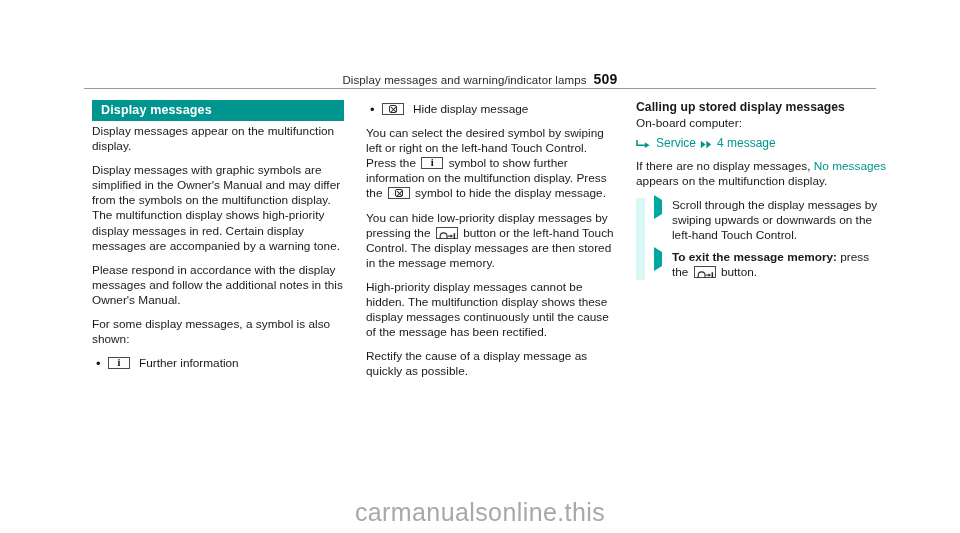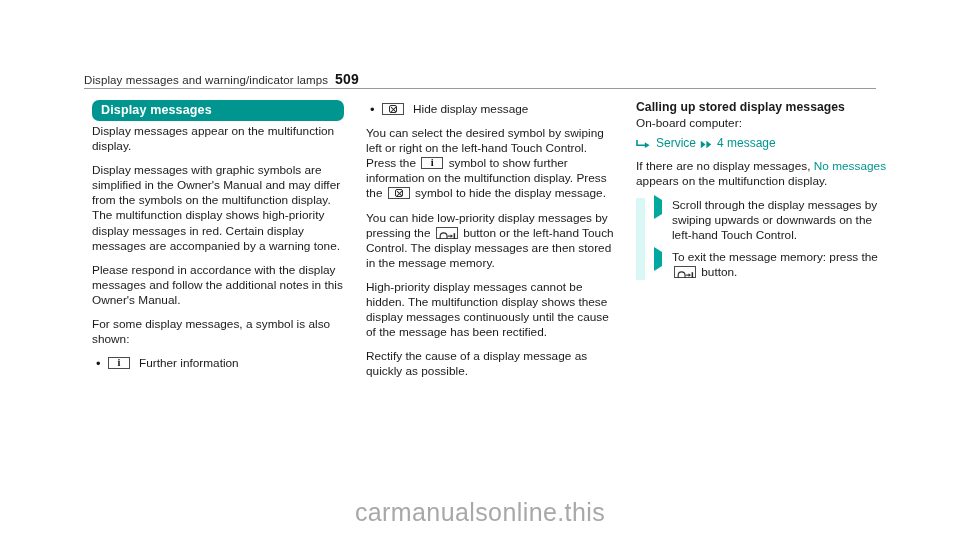--- a/index.html
+++ b/index.html
@@ -16,21 +16,21 @@
     overflow: hidden;
   }
 
   
   .page-header {
     position: absolute;
     left: 84px;
     top: 70px;
     width: 792px;
     height: 18px;
-    text-align: left;
+    text-align: center;
     white-space: nowrap;
   }
   .header-title {
     font-size: 11.5px;
     color: #2a2a2a;
     letter-spacing: 0.1px;
   }
   .header-pageno {
     font-size: 14px;
     font-weight: bold;
@@ -66,21 +66,20 @@
   
   .section-bar {
     background: #00968f;
     color: #ffffff;
     font-size: 12.5px;
     font-weight: bold;
     padding: 3px 0 4px 9px;
     letter-spacing: 0.15px;
     line-height: 14px;
     margin-bottom: 3px;
-    border-radius: 7px;
   }
   .subsection {
     color: #00968f;
     font-size: 12.5px;
     font-weight: bold;
     letter-spacing: 0.1px;
     padding: 0 0 3px 1px;
     border-bottom: 1.5px solid #00968f;
     margin-bottom: 9px;
   }
@@ -225,21 +224,21 @@
     flex: 0 0 18px;
     width: 18px;
     padding-top: 2px;
   }
   .tri {
     width: 0; height: 0;
     border-left: 8px solid #00a8a0;
     border-top: 5.5px solid transparent;
     border-bottom: 5.5px solid transparent;
   }
-  .step-text b { font-weight: normal; }
+  .step-text b { font-weight: bold; }
 
   
   .watermark {
     position: absolute;
     left: 0;
     top: 498px;
     width: 960px;
     text-align: center;
     font-size: 25px;
     color: #a8a8a8;

